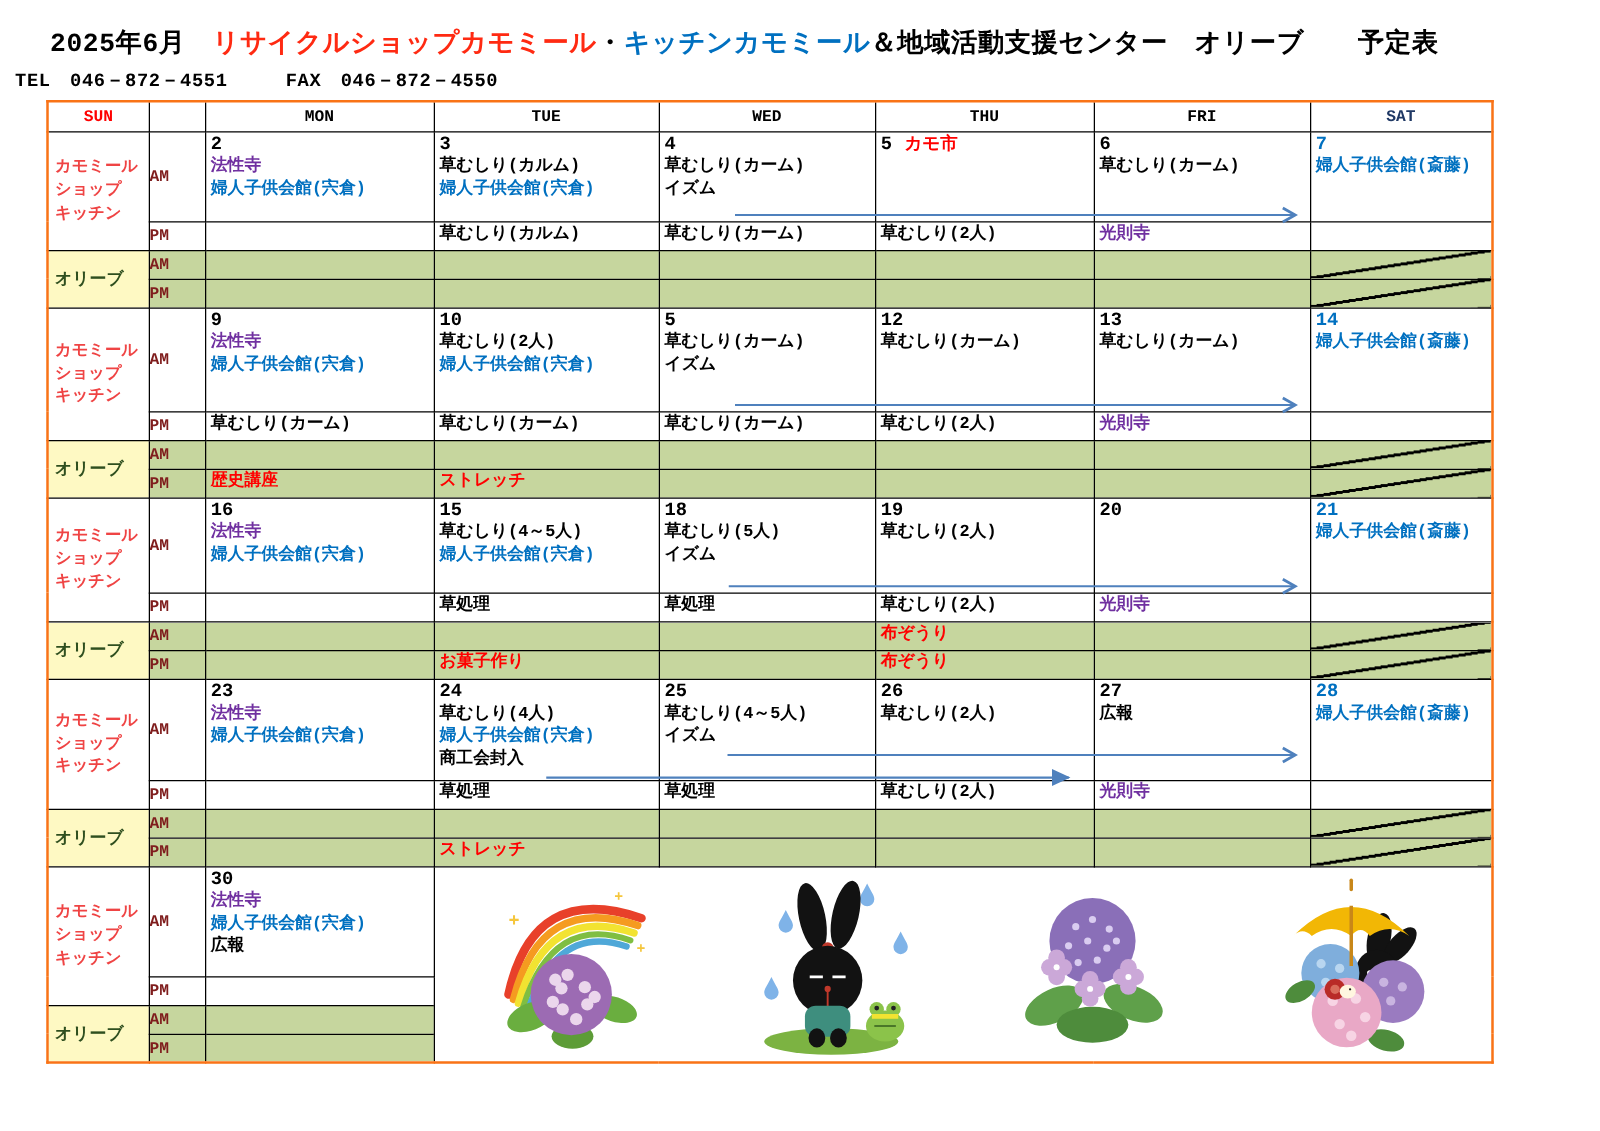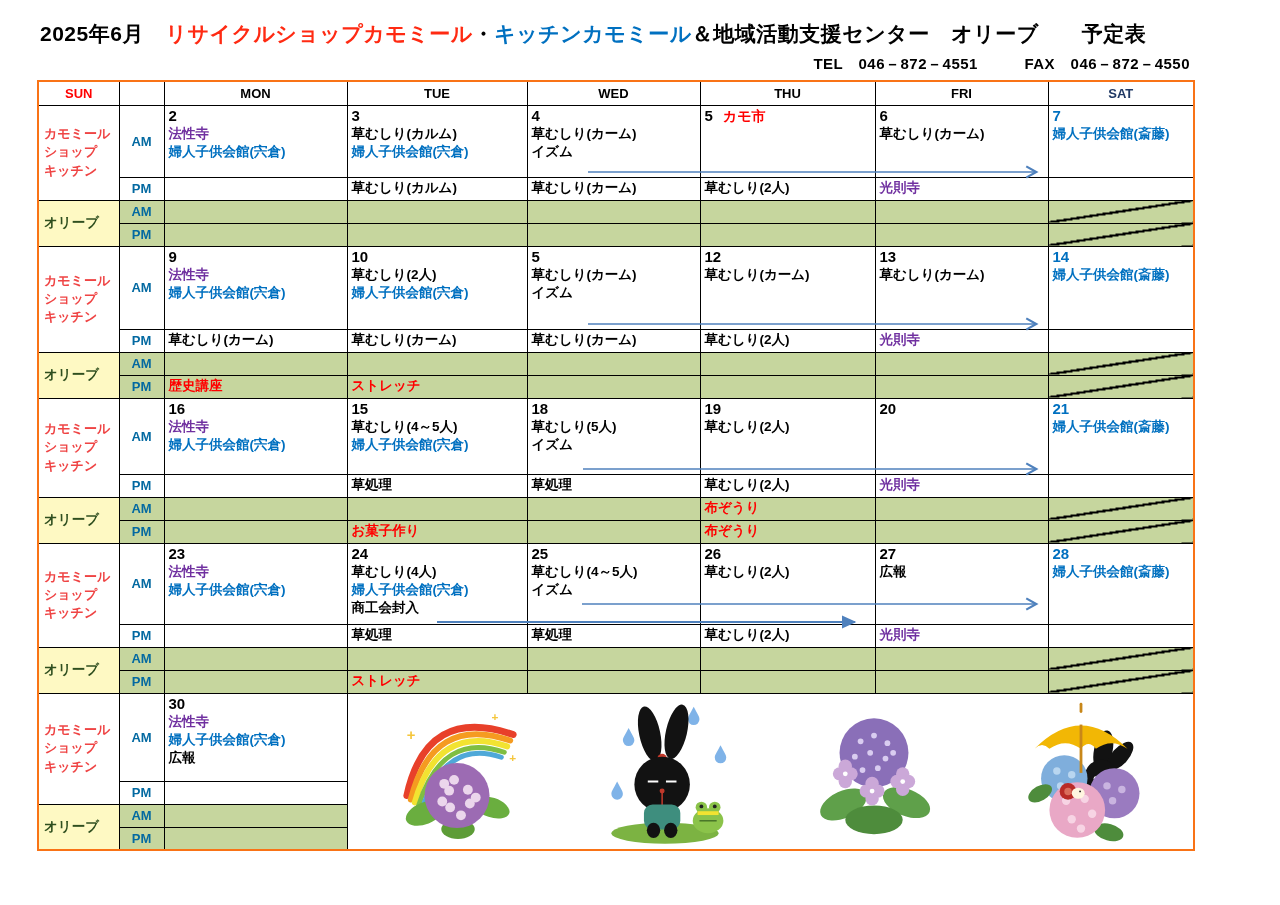--- a/index.html
+++ b/index.html
@@ -2,38 +2,38 @@
 <html><head>
 <meta charset="utf-8">
 <style>
   * { box-sizing: border-box; }
   html,body { margin:0; padding:0; background:#ffffff; }
   body {
     width:1280px; height:905px;
     font-family:"Liberation Sans","DejaVu Sans",sans-serif;
     font-weight:bold; color:#000;
   }
-  .page { position:relative; width:1280px; height:905px; overflow:hidden; }
+  .page { position:relative; width:1280px; height:905px; overflow:hidden;font-family:Liberation Mono, monospace; }
 
   .title { position:absolute; left:40px; top:20px; font-size:21px; letter-spacing:.5px; white-space:nowrap; }
   .title .t-shop { color:#ff2a12; }
   .title .t-kitchen { color:#0070C0; }
-  .contact { position:absolute; left:0; top:55px; width:1190px; text-align:right; font-size:15px; letter-spacing:.5px; }
+  .contact { position:absolute; left:12px; top:55px; width:1190px; font-size:15px; letter-spacing:.5px; }
   .footer-note { position:absolute; left:860px; top:857px; font-size:14.5px; }
 
   .tablewrap { position:absolute; left:37px; top:80px; width:1158px; }
   table { border-collapse:collapse; table-layout:fixed; width:1156px; border:2px solid #f97316; }
   th, td { border:1.5px solid #000; padding:1px 4px; vertical-align:top; overflow:hidden; }
   th { font-size:13px; height:24px; vertical-align:middle; padding:2px; }
   th.h-sun { color:#FF0000; }
   th.h-sat { color:#1F3864; }
 
   td.shop-label { color:#ef4444; font-size:13px; line-height:1.4; vertical-align:middle; padding-left:5px; }
   td.olive-label { color:#2F4F1F; background:#fef9c3; font-size:13.5px; vertical-align:middle; padding-left:5px; }
-  td.ampm { color:#0369a1; text-align:center; font-size:13px; vertical-align:middle; padding:0; }
+  td.ampm { color:#7f1d1d; font-size:13px; vertical-align:middle; padding:0; }
   td.g { background:#C6D69E; }
   td.g.diag {
     background-image:linear-gradient(to bottom right,
       transparent calc(50% - 1.2px), #000 calc(50% - 1.2px),
       #000 calc(50% + 1.2px), transparent calc(50% + 1.2px));
   }
   .num { font-size:15px; line-height:1.25; }
   .num .satn { color:#0070C0; }
   .num .badge { color:#FF0000; margin-left:10px; font-size:14px; }
   .ln { font-size:13.5px; line-height:1.34; white-space:nowrap; }

